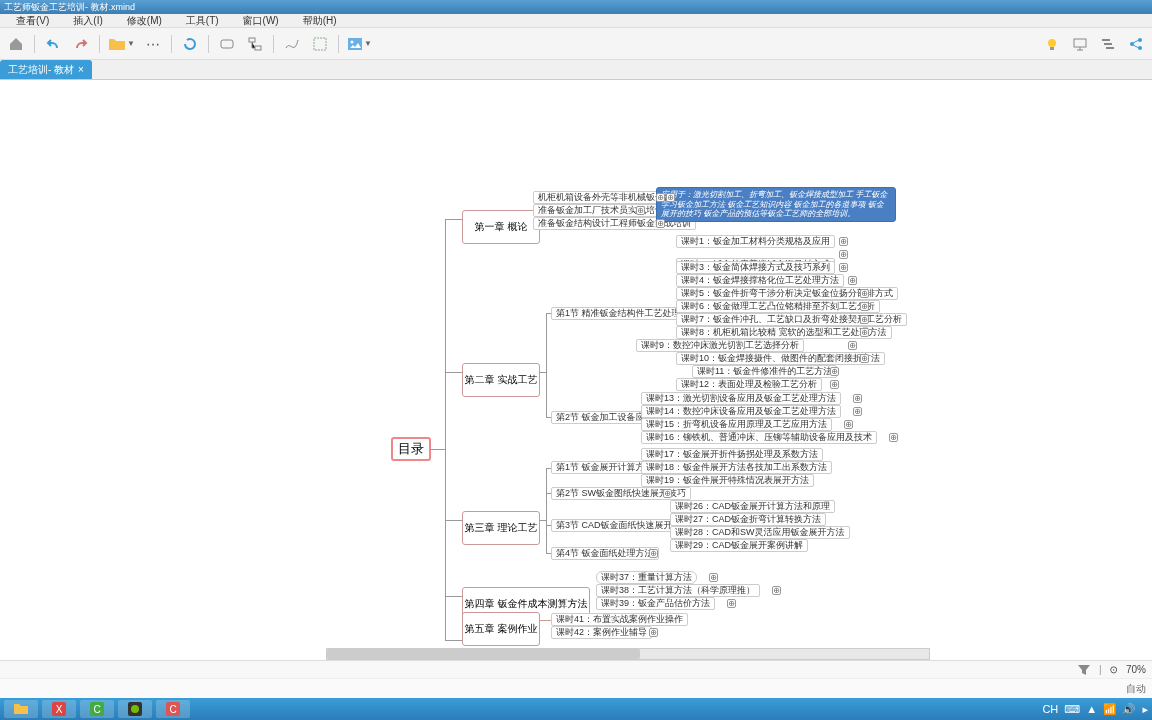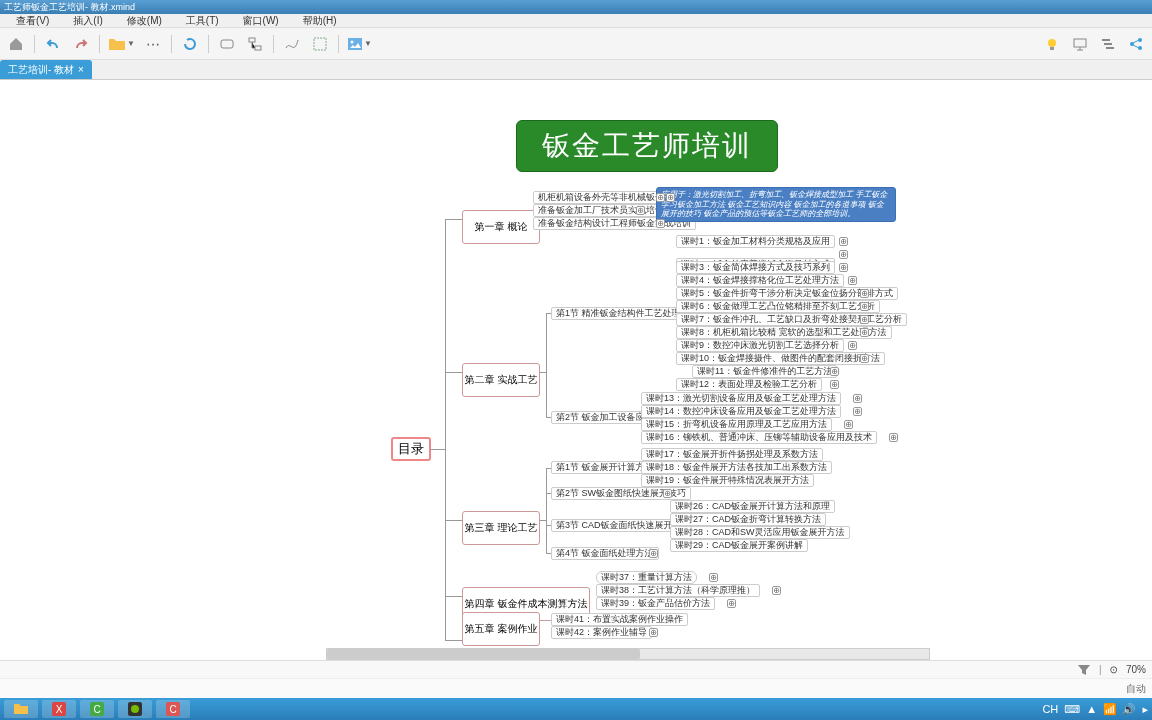--- a/index.html
+++ b/index.html
@@ -165,21 +165,20 @@
 <div class="tabbar">
   <div class="tab">
     <span>工艺培训- 教材</span>
     <span class="close">×</span>
   </div>
 </div>
 
 <div class="canvas-wrap">
 <div class="canvas">
 
-<div class="node title-node">钣金工艺师培训</div>
 <div class="node root-node">目录</div>
 
 <div class="node chap-node" style="left:462px;top:128px">第一章 概论</div>
 <div class="node chap-node" style="left:462px;top:281px">第二章 实战工艺</div>
 <div class="node chap-node" style="left:462px;top:429px">第三章 理论工艺</div>
 <div class="node chap-node" style="left:462px;top:505px;width:128px">第四章 钣金件成本测算方法</div>
 <div class="node chap-node" style="left:462px;top:530px">第五章 案例作业</div>
 
 <div class="node topic-node" style="left:533px;top:109px">机柜机箱设备外壳等非机械钣金加工行业</div>
 <div class="node topic-node" style="left:533px;top:122px">准备钣金加工厂技术员实战培训</div>
@@ -193,21 +192,21 @@
 <div class="node topic-node" style="left:551px;top:225px">第1节 精准钣金结构件工艺处理方法</div>
 <div id="c2s1list">
         <div class="node topic-node" style="left: 676px; top: 153px;">课时1：钣金加工材料分类规格及应用</div>
         <div class="node topic-node" style="left: 676px; top: 176px;">课时2：钣金外壳普遍钣金海量材方式</div>
         <div class="node topic-node" style="left: 676px; top: 179px;">课时3：钣金简体焊接方式及技巧系列</div>
         <div class="node topic-node" style="left: 676px; top: 192px;">课时4：钣金焊接撑格化位工艺处理方法</div>
         <div class="node topic-node" style="left: 676px; top: 205px;">课时5：钣金件折弯干涉分析决定钣金位扬分部排方式</div>
         <div class="node topic-node" style="left: 676px; top: 218px;">课时6：钣金做理工艺凸位铭精排至芥刻工艺分析</div>
         <div class="node topic-node" style="left: 676px; top: 231px;">课时7：钣金件冲孔、工艺缺口及折弯处接契形工艺分析</div>
         <div class="node topic-node" style="left: 676px; top: 244px;">课时8：机柜机箱比较精 宽软的选型和工艺处理方法</div>
-        <div class="node topic-node" style="left: 676px; top: 257px;">课时9：数控冲床激光切割工艺选择分析</div>
+        <div class="node topic-node" style="left: 636px; top: 257px;">课时9：数控冲床激光切割工艺选择分析</div>
         <div class="node topic-node" style="left: 676px; top: 270px;">课时10：钣金焊接摄件、做图件的配套闭接折方法</div>
         <div class="node topic-node" style="left: 692px; top: 283px;">课时11：钣金件修准件的工艺方法</div>
         <div class="node topic-node" style="left: 676px; top: 296px;">课时12：表面处理及检验工艺分析</div>
         <div class="plus" style="left: 839px; top: 155px;">⊕</div>
         <div class="plus" style="left: 839px; top: 168px;">⊕</div>
         <div class="plus" style="left: 839px; top: 181px;">⊕</div>
         <div class="plus" style="left: 848px; top: 194px;">⊕</div>
         <div class="plus" style="left: 860px; top: 207px;">⊕</div>
         <div class="plus" style="left: 860px; top: 220px;">⊕</div>
         <div class="plus" style="left: 860px; top: 233px;">⊕</div>

